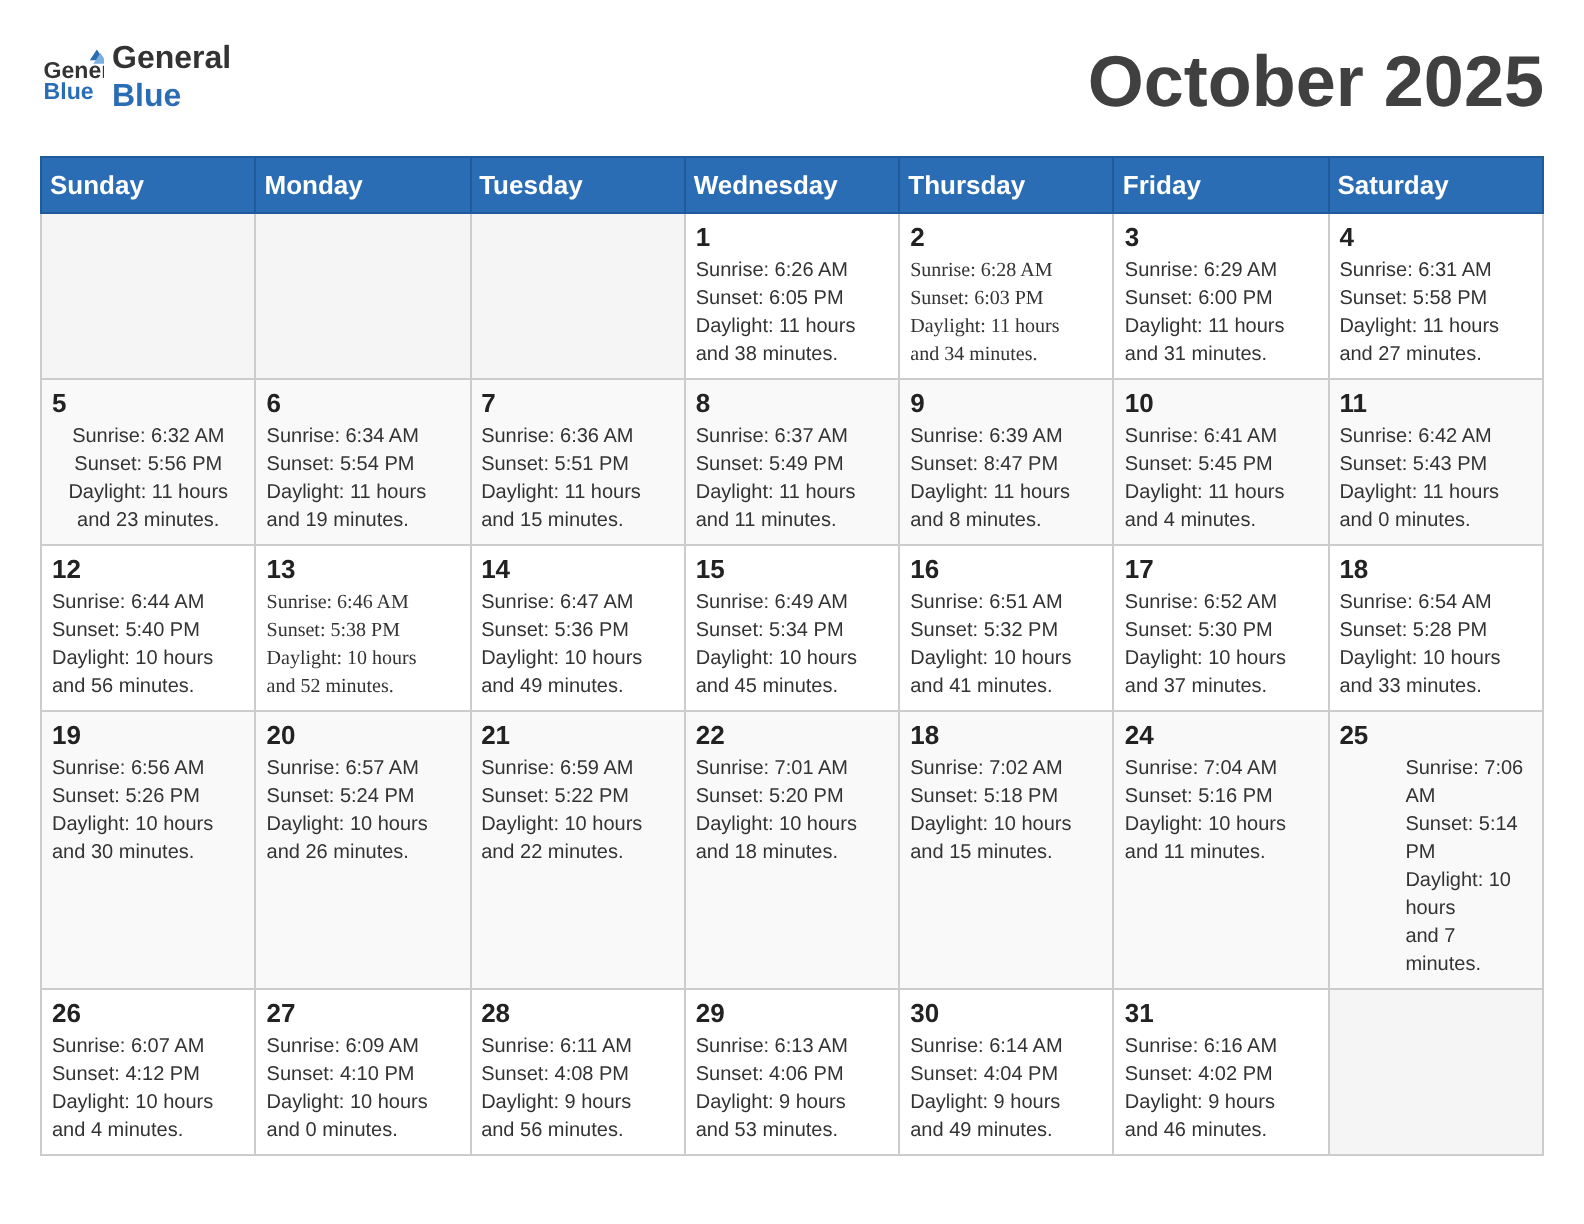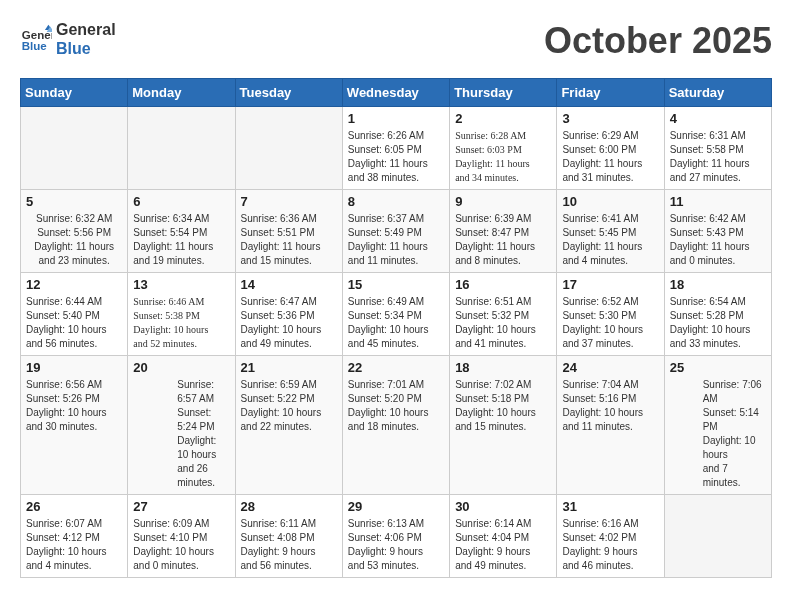--- a/index.html
+++ b/index.html
@@ -254,21 +254,21 @@
       <tr>
         <td>
           <span class="day-num">19</span>
           <div class="day-info" style="white-space: pre-line;">Sunrise: 6:56 AM
 Sunset: 5:26 PM
 Daylight: 10 hours
 and 30 minutes.</div>
         </td>
         <td>
           <span class="day-num">20</span>
-          <div class="day-info" style="white-space: pre-line; margin-left: 44px;">Sunrise: 6:57 AM
+          <div class="day-info" style="white-space: pre-line;">Sunrise: 6:57 AM
 Sunset: 5:24 PM
 Daylight: 10 hours
 and 26 minutes.</div>
         </td>
         <td>
           <span class="day-num">21</span>
           <div class="day-info" style="white-space: pre-line;">Sunrise: 6:59 AM
 Sunset: 5:22 PM
 Daylight: 10 hours
 and 22 minutes.</div>

